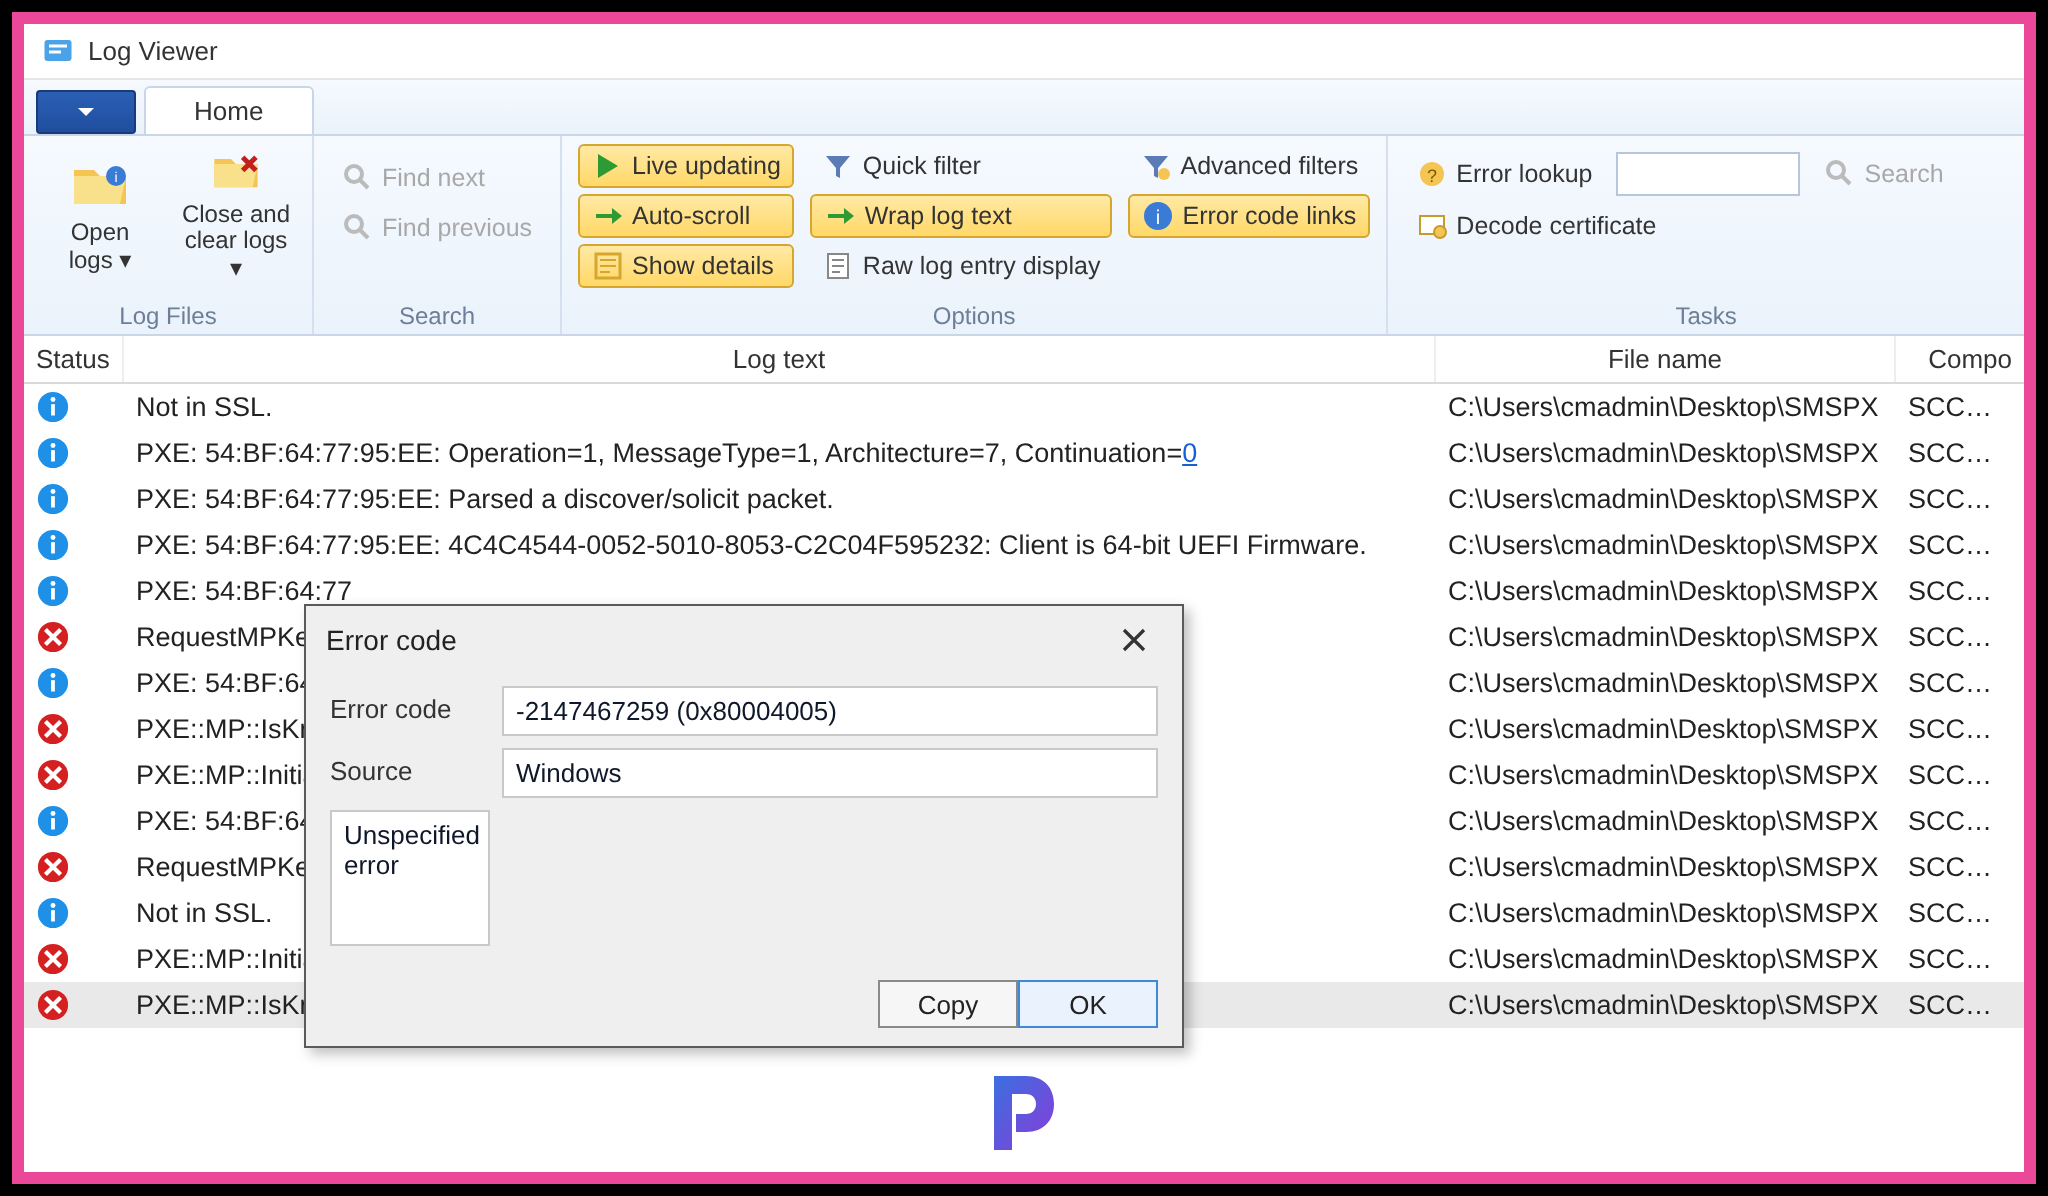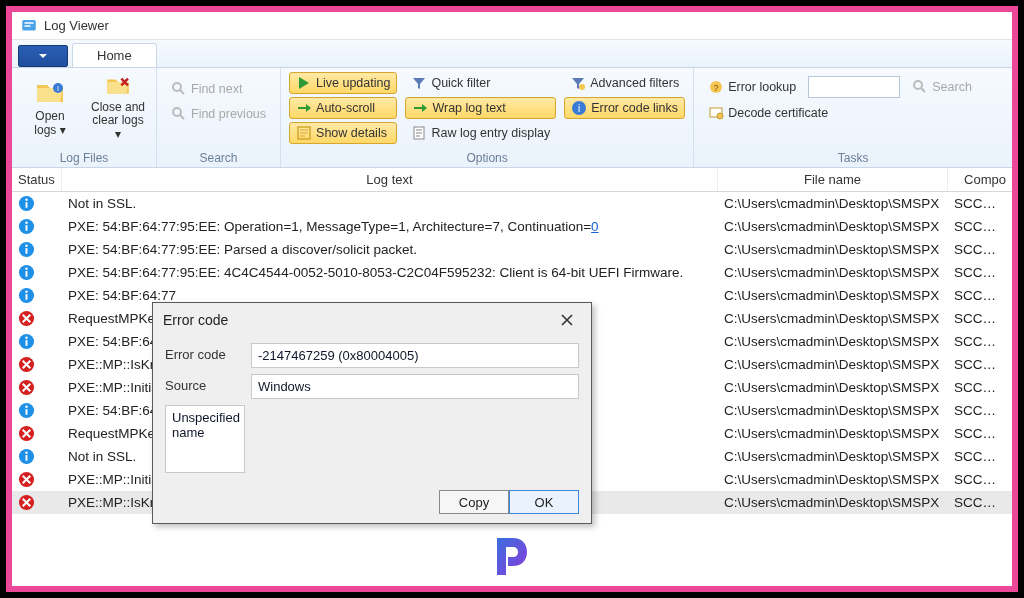--- a/index.html
+++ b/index.html
@@ -435,19 +435,19 @@
       <svg width="12" height="12" viewBox="0 0 12 12">
           <path d="M1 1l10 10M11 1L1 11" stroke="#333" stroke-width="1.6"></path>
         </svg>
     </div>
   </div>
   <div class="dlg-body">
     <div class="lab">Error code</div>
     <div class="val">-2147467259 (0x80004005)</div>
     <div class="lab">Source</div>
     <div class="val">Windows</div>
-    <div class="val big">Unspecified name</div>
+    <div class="val big">Unspecified error</div>
   </div>
   <div class="dlg-foot">
     <div class="btn">Copy</div>
     <div class="btn primary">OK</div>
   </div>
 </div>
 
 </body></html>

